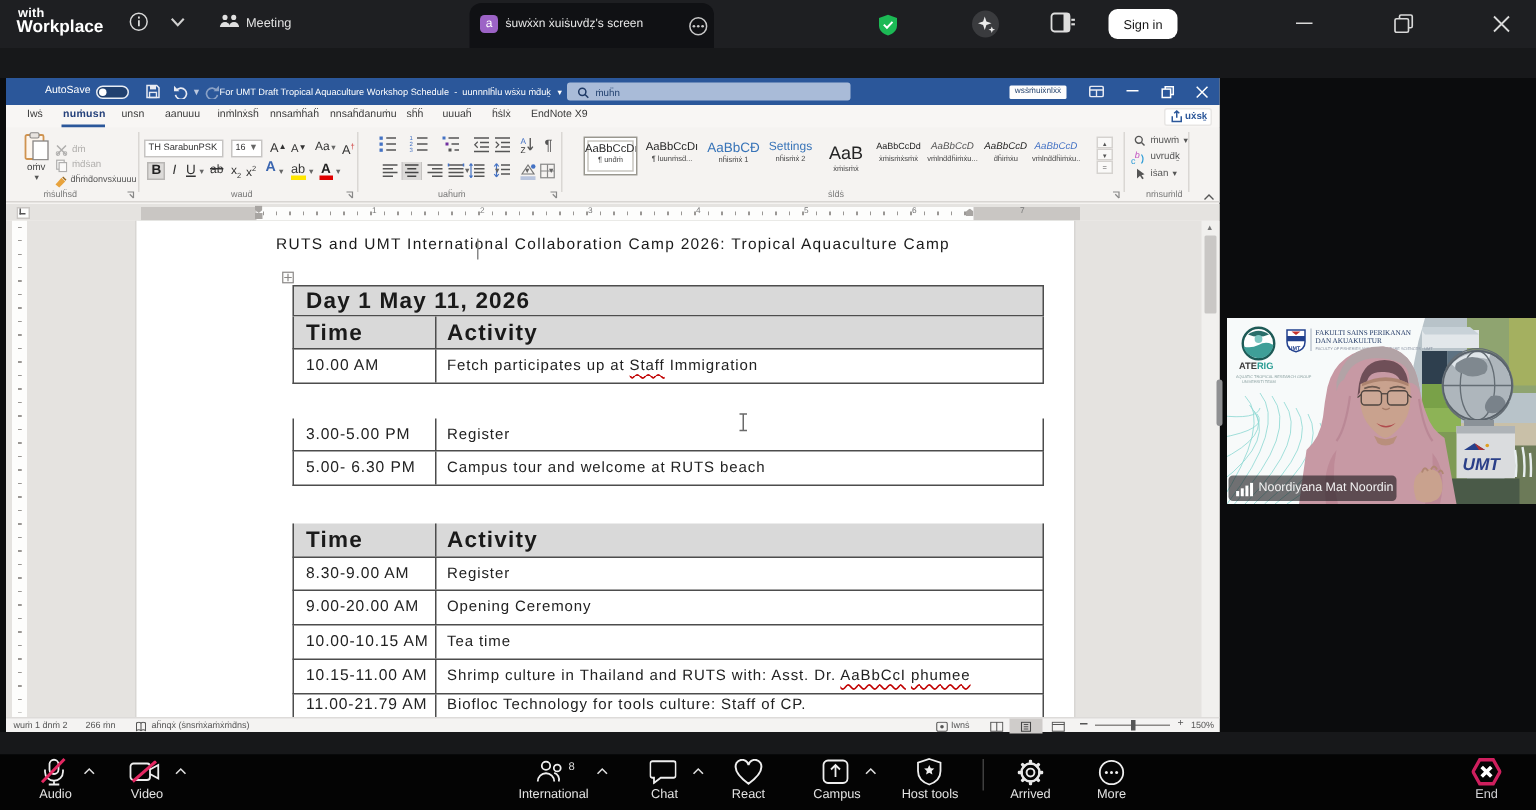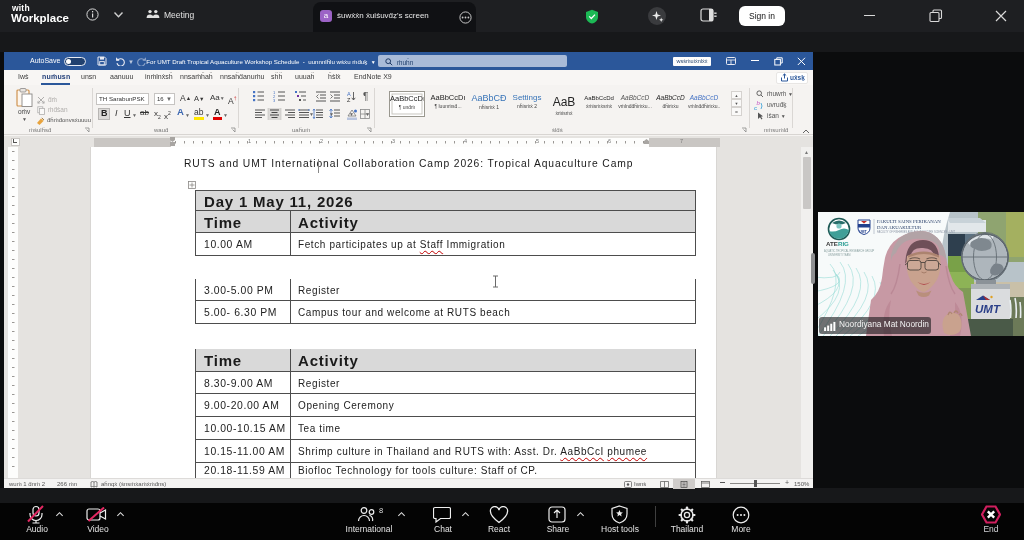--- a/index.html
+++ b/index.html
@@ -444,21 +444,21 @@
           <span class="c1">10.00-10.15 AM</span>
           <span class="c2">Tea time</span>
           <i class="vline"></i>
         </div>
       <div class="trow" style="top:293px;height:23px">
           <span class="c1">10.15-11.00 AM</span>
           <span class="c2">Shrimp culture in Thailand and RUTS with: Asst. Dr. <u class="sp">AaBbCcI</u> <u class="sp">phumee</u></span>
           <i class="vline"></i>
         </div>
       <div class="trow" style="top:316px;height:15px;border-bottom:none">
-          <span class="c1" style="top:7px">20.18-11.59 AM</span>
+          <span class="c1" style="top:7px">11.00-21.79 AM</span>
           <span class="c2" style="top:7px">Biofloc Technology for tools culture: Staff of CP.</span>
           <i class="vline"></i>
         </div>
       <svg class="abs" style="left:488px;top:128px" width="7" height="13" viewBox="0 0 7 13">
           <path d="M1 1 H6 M3.5 1 V12 M1 12 H6" stroke="#6a6a6a" stroke-width="1" fill="none"></path>
         </svg>
       <div class="abs" style="left:797px;top:0;width:12px;height:331px;background:#f1f0ee"></div>
       <div class="abs" style="left:800px;top:2px;font-size:5px;color:#777">▲</div>
       <div class="abs" style="left:799px;top:10px;width:8px;height:52px;background:#c9c7c5;border-radius:1px"></div>
     </div>
@@ -634,21 +634,21 @@
       <path d="M10 16.5 C4 12 1.5 9 1.5 5.8 A4.3 4.3 0 0 1 10 4 A4.3 4.3 0 0 1 18.5 5.8 C18.5 9 16 12 10 16.5 Z" fill="none" stroke="#eee" stroke-width="1.3"></path>
     </svg>
   <div class="tlab" style="left:499px">React</div>
   <svg class="abs" style="left:548px;top:3px" width="18" height="17" viewBox="0 0 18 17">
       <rect x="1" y="1" width="16" height="15" rx="3" fill="none" stroke="#eee" stroke-width="1.2"></rect>
       <path d="M9 12 V4.5 M6 7 L9 4 L12 7" stroke="#eee" stroke-width="1.2" fill="none"></path>
     </svg>
   <svg class="caret" style="left:576px" viewBox="0 0 10 10">
       <path d="M1.5 6.5 L5 3 L8.5 6.5" stroke="#ddd" stroke-width="1.2" fill="none"></path>
     </svg>
-  <div class="tlab" style="left:558px">Share</div>
+  <div class="tlab" style="left:558px">Campus</div>
   <svg class="abs" style="left:611px;top:2px" width="17" height="19" viewBox="0 0 17 19">
       <path d="M8.5 1 L16 3.5 V9 C16 13.5 13 16.5 8.5 18 C4 16.5 1 13.5 1 9 V3.5 Z" fill="none" stroke="#eee" stroke-width="1.2"></path>
       <path d="M8.5 5 l1 2.2 2.4 .2 -1.8 1.6 .5 2.4 -2.1 -1.3 -2.1 1.3 .5 -2.4 -1.8 -1.6 2.4 -.2 Z" fill="#eee"></path>
     </svg>
   <div class="tlab" style="left:620px">Host tools</div>
   <div class="abs" style="left:655px;top:3px;width:1px;height:21px;background:#3f3f3f"></div>
   <svg class="abs" style="left:678px;top:3px" width="18" height="18" viewBox="0 0 18 18">
       <g fill="#e8e8e8">
         <rect x="7.9" y="0.5" width="2.2" height="3.4" rx=".8"></rect>
         <rect x="7.9" y="14.1" width="2.2" height="3.4" rx=".8"></rect>
@@ -657,21 +657,21 @@
         <g transform="rotate(45 9 9)">
           <rect x="7.9" y="0.5" width="2.2" height="3.4" rx=".8"></rect>
           <rect x="7.9" y="14.1" width="2.2" height="3.4" rx=".8"></rect>
           <rect x="0.5" y="7.9" width="3.4" height="2.2" rx=".8"></rect>
           <rect x="14.1" y="7.9" width="3.4" height="2.2" rx=".8"></rect>
         </g>
       </g>
       <circle cx="9" cy="9" r="6" fill="none" stroke="#e8e8e8" stroke-width="1.6"></circle>
       <circle cx="9" cy="9" r="2.6" fill="none" stroke="#e8e8e8" stroke-width="1.3"></circle>
     </svg>
-  <div class="tlab" style="left:687px">Thailand</div>
+  <div class="tlab" style="left:687px">Arrived</div>
   <svg class="abs" style="left:732px;top:3px" width="18" height="18" viewBox="0 0 18 18">
       <circle cx="9" cy="9" r="7.8" fill="none" stroke="#eee" stroke-width="1.2"></circle>
       <circle cx="5.6" cy="9" r="1" fill="#eee"></circle>
       <circle cx="9" cy="9" r="1" fill="#eee"></circle>
       <circle cx="12.4" cy="9" r="1" fill="#eee"></circle>
     </svg>
   <div class="tlab" style="left:741px">More</div>
   <svg class="abs" style="left:981px;top:2px" width="20" height="19" viewBox="0 0 20 19">
       <path d="M5.5 1.5 H14.5 L19 9.5 L14.5 17.5 H5.5 L1 9.5 Z" fill="none" stroke="#cf1f5e" stroke-width="2.2"></path>
       <path d="M6.8 6.3 L13.2 12.7 M13.2 6.3 L6.8 12.7" stroke="#fff" stroke-width="2.4"></path>

